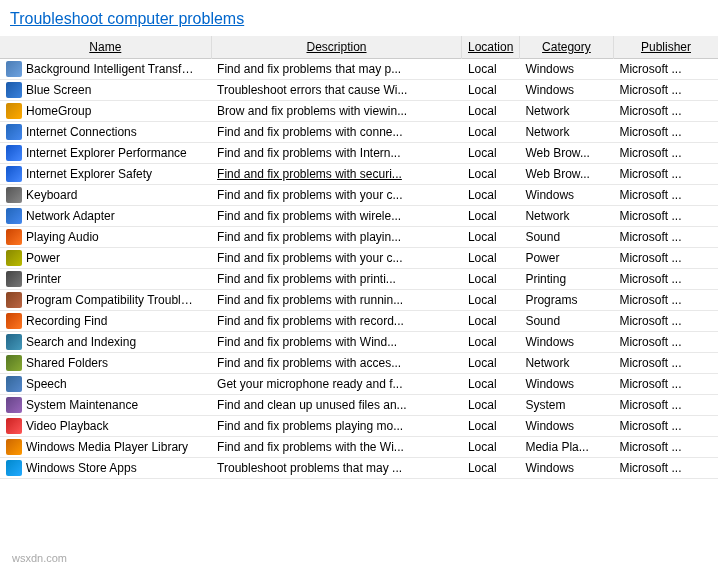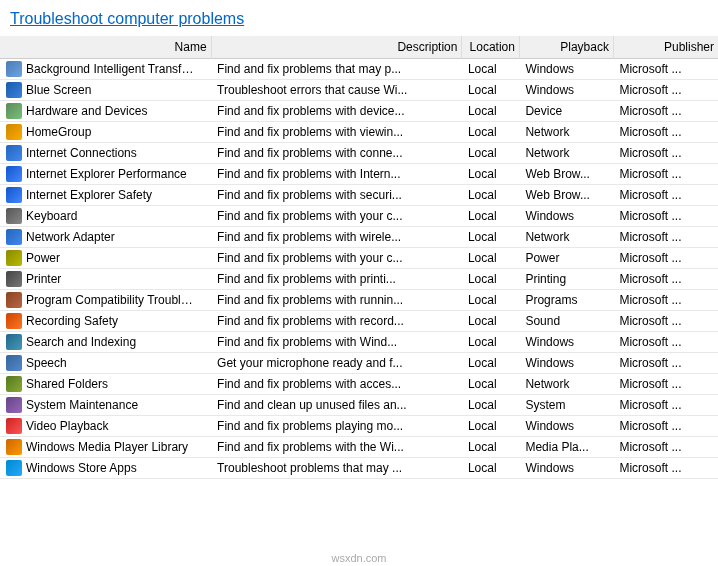--- a/index.html
+++ b/index.html
@@ -34,28 +34,29 @@
     }
     table {
       width: 100%;
       border-collapse: collapse;
     }
     thead tr {
       background: #f0f0f0;
       border-bottom: 1px solid #ccc;
     }
     thead th {
-      text-align: right;
+      text-align: center;
       padding: 4px 4px;
       font-weight: normal;
       font-size: 12px;
       color: #000;
       border-right: 1px solid #ddd;
       cursor: pointer;
       white-space: nowrap;
+      text-decoration: underline;
     }
     thead th:last-child { border-right: none; }
     tbody tr {
       border-bottom: 1px solid #e8e8e8;
       cursor: default;
     }
     tbody td {
       padding: 2px 6px;
       font-size: 12px;
       white-space: nowrap;
@@ -104,41 +105,41 @@
     .icon-store { background: linear-gradient(135deg, #0088cc 0%, #22aaff 100%); border-radius: 2px; }
 
     .icon-symbol {
       color: white;
       font-size: 9px;
       font-weight: bold;
       line-height: 1;
     }
 
     .watermark {
-      text-align: center;
+      text-align: left;
       color: #aaa;
       font-size: 11px;
-      padding: 2px 0;
+      padding: 2px 12px;
       background: white;
     }
   </style>
 </head>
 <body>
 
 <div class="page-container">
   <div class="page-title">Troubleshoot computer problems</div>
 
   <div class="table-container">
     <table>
       <thead>
         <tr>
           <th class="col-name">Name</th>
           <th class="col-desc">Description</th>
           <th class="col-location">Location</th>
-          <th class="col-category">Playback</th>
+          <th class="col-category">Category</th>
           <th class="col-publisher">Publisher</th>
         </tr>
       </thead>
       <tbody id="table-body">
       <tr>
             <td class="col-name">
     <div class="name-cell">
       <span class="row-icon icon-bits">
         <span class="icon-symbol"></span>
       </span>
@@ -160,41 +161,27 @@
     </div>
   </td>
             <td class="col-desc" style="overflow: hidden; text-overflow: ellipsis; max-width: 240px;">Troubleshoot errors that cause Wi...</td>
             <td class="col-location">Local</td>
             <td class="col-category">Windows</td>
             <td class="col-publisher">Microsoft ...</td>
           </tr>
           <tr>
             <td class="col-name">
     <div class="name-cell">
-      <span class="row-icon icon-hardware">
-        <span class="icon-symbol"></span>
-      </span>
-      <span style="overflow:hidden;text-overflow:ellipsis;white-space:nowrap;max-width:170px;">Hardware and Devices</span>
-    </div>
-  </td>
-            <td class="col-desc" style="overflow: hidden; text-overflow: ellipsis; max-width: 240px;">Find and fix problems with device...</td>
-            <td class="col-location">Local</td>
-            <td class="col-category">Device</td>
-            <td class="col-publisher">Microsoft ...</td>
-          </tr>
-          <tr>
-            <td class="col-name">
-    <div class="name-cell">
       <span class="row-icon icon-homegroup">
         <span class="icon-symbol"></span>
       </span>
       <span style="overflow:hidden;text-overflow:ellipsis;white-space:nowrap;max-width:170px;">HomeGroup</span>
     </div>
   </td>
-            <td class="col-desc" style="overflow: hidden; text-overflow: ellipsis; max-width: 240px;">Find and fix problems with viewin...</td>
+            <td class="col-desc" style="overflow: hidden; text-overflow: ellipsis; max-width: 240px;">Brow and fix problems with viewin...</td>
             <td class="col-location">Local</td>
             <td class="col-category">Network</td>
             <td class="col-publisher">Microsoft ...</td>
           </tr>
           <tr>
             <td class="col-name">
     <div class="name-cell">
       <span class="row-icon icon-network">
         <span class="icon-symbol"></span>
       </span>
@@ -222,21 +209,21 @@
           </tr>
           <tr>
             <td class="col-name">
     <div class="name-cell">
       <span class="row-icon icon-ie">
         <span class="icon-symbol"></span>
       </span>
       <span style="overflow:hidden;text-overflow:ellipsis;white-space:nowrap;max-width:170px;">Internet Explorer Safety</span>
     </div>
   </td>
-            <td class="col-desc" style="overflow: hidden; text-overflow: ellipsis; max-width: 240px;">Find and fix problems with securi...</td>
+            <td class="col-desc" style="overflow: hidden; text-overflow: ellipsis; max-width: 240px; text-decoration: underline;">Find and fix problems with securi...</td>
             <td class="col-location">Local</td>
             <td class="col-category">Web Brow...</td>
             <td class="col-publisher">Microsoft ...</td>
           </tr>
           <tr>
             <td class="col-name">
     <div class="name-cell">
       <span class="row-icon icon-keyboard">
         <span class="icon-symbol"></span>
       </span>
@@ -258,20 +245,34 @@
     </div>
   </td>
             <td class="col-desc" style="overflow: hidden; text-overflow: ellipsis; max-width: 240px;">Find and fix problems with wirele...</td>
             <td class="col-location">Local</td>
             <td class="col-category">Network</td>
             <td class="col-publisher">Microsoft ...</td>
           </tr>
           <tr>
             <td class="col-name">
     <div class="name-cell">
+      <span class="row-icon icon-audio">
+        <span class="icon-symbol"></span>
+      </span>
+      <span style="overflow:hidden;text-overflow:ellipsis;white-space:nowrap;max-width:170px;">Playing Audio</span>
+    </div>
+  </td>
+            <td class="col-desc" style="overflow: hidden; text-overflow: ellipsis; max-width: 240px;">Find and fix problems with playin...</td>
+            <td class="col-location">Local</td>
+            <td class="col-category">Sound</td>
+            <td class="col-publisher">Microsoft ...</td>
+          </tr>
+          <tr>
+            <td class="col-name">
+    <div class="name-cell">
       <span class="row-icon icon-power">
         <span class="icon-symbol"></span>
       </span>
       <span style="overflow:hidden;text-overflow:ellipsis;white-space:nowrap;max-width:170px;">Power</span>
     </div>
   </td>
             <td class="col-desc" style="overflow: hidden; text-overflow: ellipsis; max-width: 240px;">Find and fix problems with your c...</td>
             <td class="col-location">Local</td>
             <td class="col-category">Power</td>
             <td class="col-publisher">Microsoft ...</td>
@@ -303,21 +304,21 @@
             <td class="col-location">Local</td>
             <td class="col-category">Programs</td>
             <td class="col-publisher">Microsoft ...</td>
           </tr>
           <tr>
             <td class="col-name">
     <div class="name-cell">
       <span class="row-icon icon-audio">
         <span class="icon-symbol"></span>
       </span>
-      <span style="overflow:hidden;text-overflow:ellipsis;white-space:nowrap;max-width:170px;">Recording Safety</span>
+      <span style="overflow:hidden;text-overflow:ellipsis;white-space:nowrap;max-width:170px;">Recording Find</span>
     </div>
   </td>
             <td class="col-desc" style="overflow: hidden; text-overflow: ellipsis; max-width: 240px;">Find and fix problems with record...</td>
             <td class="col-location">Local</td>
             <td class="col-category">Sound</td>
             <td class="col-publisher">Microsoft ...</td>
           </tr>
           <tr>
             <td class="col-name">
     <div class="name-cell">
@@ -328,43 +329,43 @@
     </div>
   </td>
             <td class="col-desc" style="overflow: hidden; text-overflow: ellipsis; max-width: 240px;">Find and fix problems with Wind...</td>
             <td class="col-location">Local</td>
             <td class="col-category">Windows</td>
             <td class="col-publisher">Microsoft ...</td>
           </tr>
           <tr>
             <td class="col-name">
     <div class="name-cell">
+      <span class="row-icon icon-shared">
+        <span class="icon-symbol"></span>
+      </span>
+      <span style="overflow:hidden;text-overflow:ellipsis;white-space:nowrap;max-width:170px;">Shared Folders</span>
+    </div>
+  </td>
+            <td class="col-desc" style="overflow: hidden; text-overflow: ellipsis; max-width: 240px;">Find and fix problems with acces...</td>
+            <td class="col-location">Local</td>
+            <td class="col-category">Network</td>
+            <td class="col-publisher">Microsoft ...</td>
+          </tr>
+          <tr>
+            <td class="col-name">
+    <div class="name-cell">
       <span class="row-icon icon-speech">
         <span class="icon-symbol"></span>
       </span>
       <span style="overflow:hidden;text-overflow:ellipsis;white-space:nowrap;max-width:170px;">Speech</span>
     </div>
   </td>
             <td class="col-desc" style="overflow: hidden; text-overflow: ellipsis; max-width: 240px;">Get your microphone ready and f...</td>
             <td class="col-location">Local</td>
             <td class="col-category">Windows</td>
-            <td class="col-publisher">Microsoft ...</td>
-          </tr>
-          <tr>
-            <td class="col-name">
-    <div class="name-cell">
-      <span class="row-icon icon-shared">
-        <span class="icon-symbol"></span>
-      </span>
-      <span style="overflow:hidden;text-overflow:ellipsis;white-space:nowrap;max-width:170px;">Shared Folders</span>
-    </div>
-  </td>
-            <td class="col-desc" style="overflow: hidden; text-overflow: ellipsis; max-width: 240px;">Find and fix problems with acces...</td>
-            <td class="col-location">Local</td>
-            <td class="col-category">Network</td>
             <td class="col-publisher">Microsoft ...</td>
           </tr>
           <tr>
             <td class="col-name">
     <div class="name-cell">
       <span class="row-icon icon-system">
         <span class="icon-symbol"></span>
       </span>
       <span style="overflow:hidden;text-overflow:ellipsis;white-space:nowrap;max-width:170px;">System Maintenance</span>
     </div>

